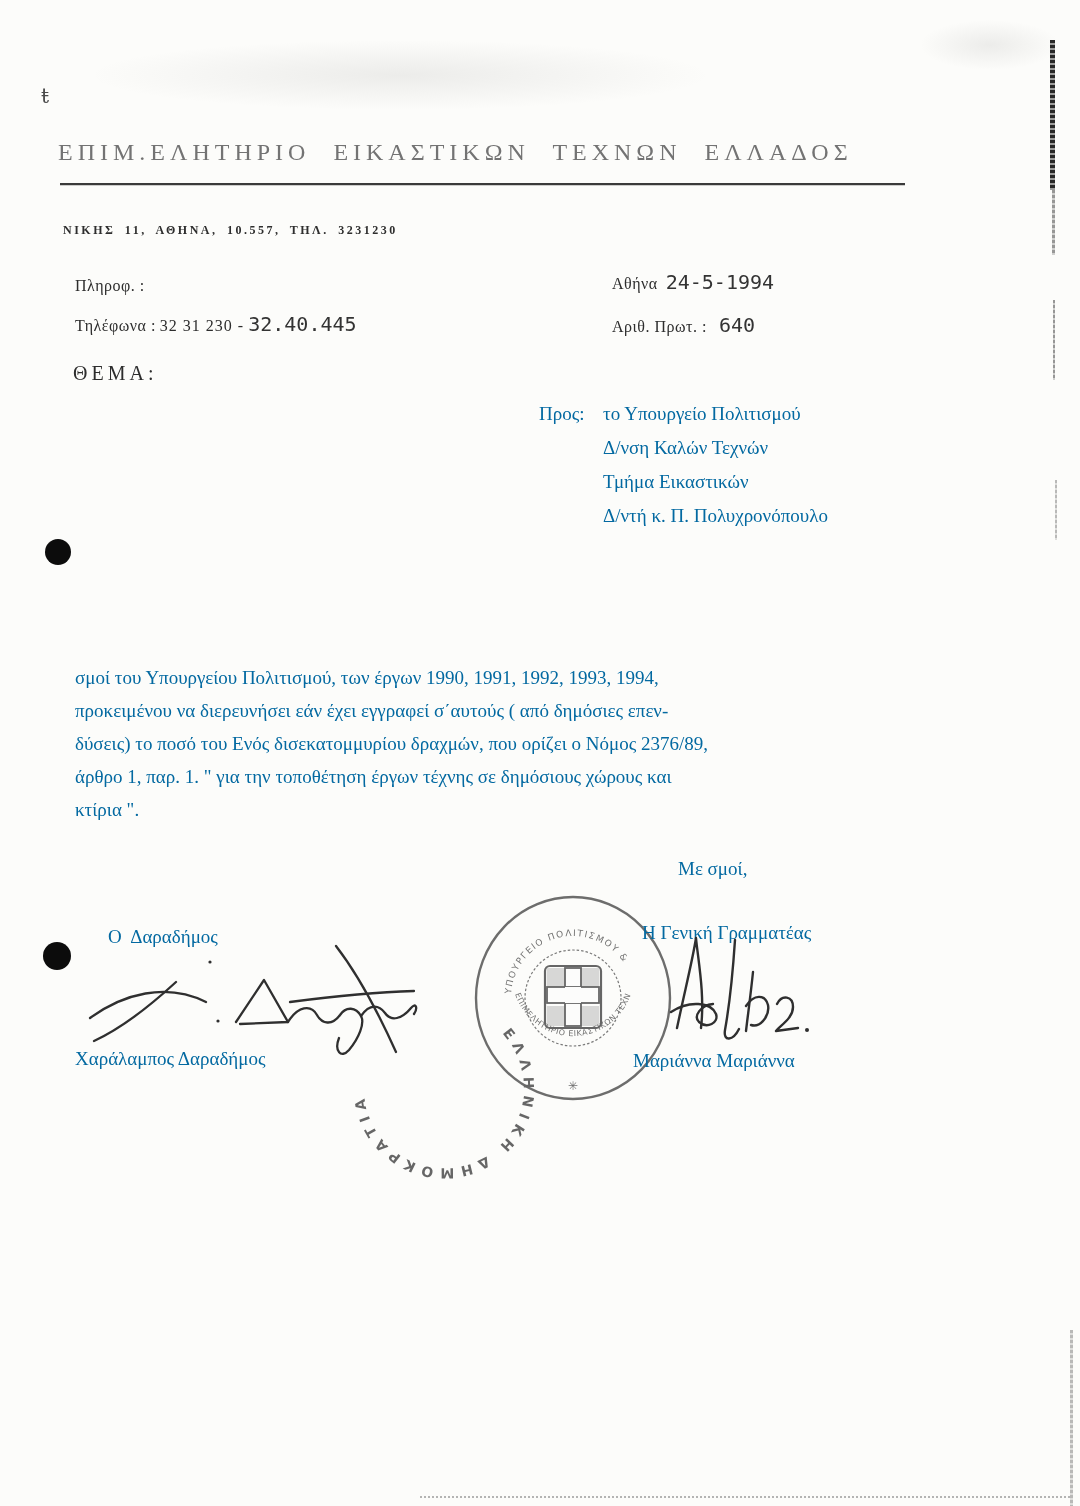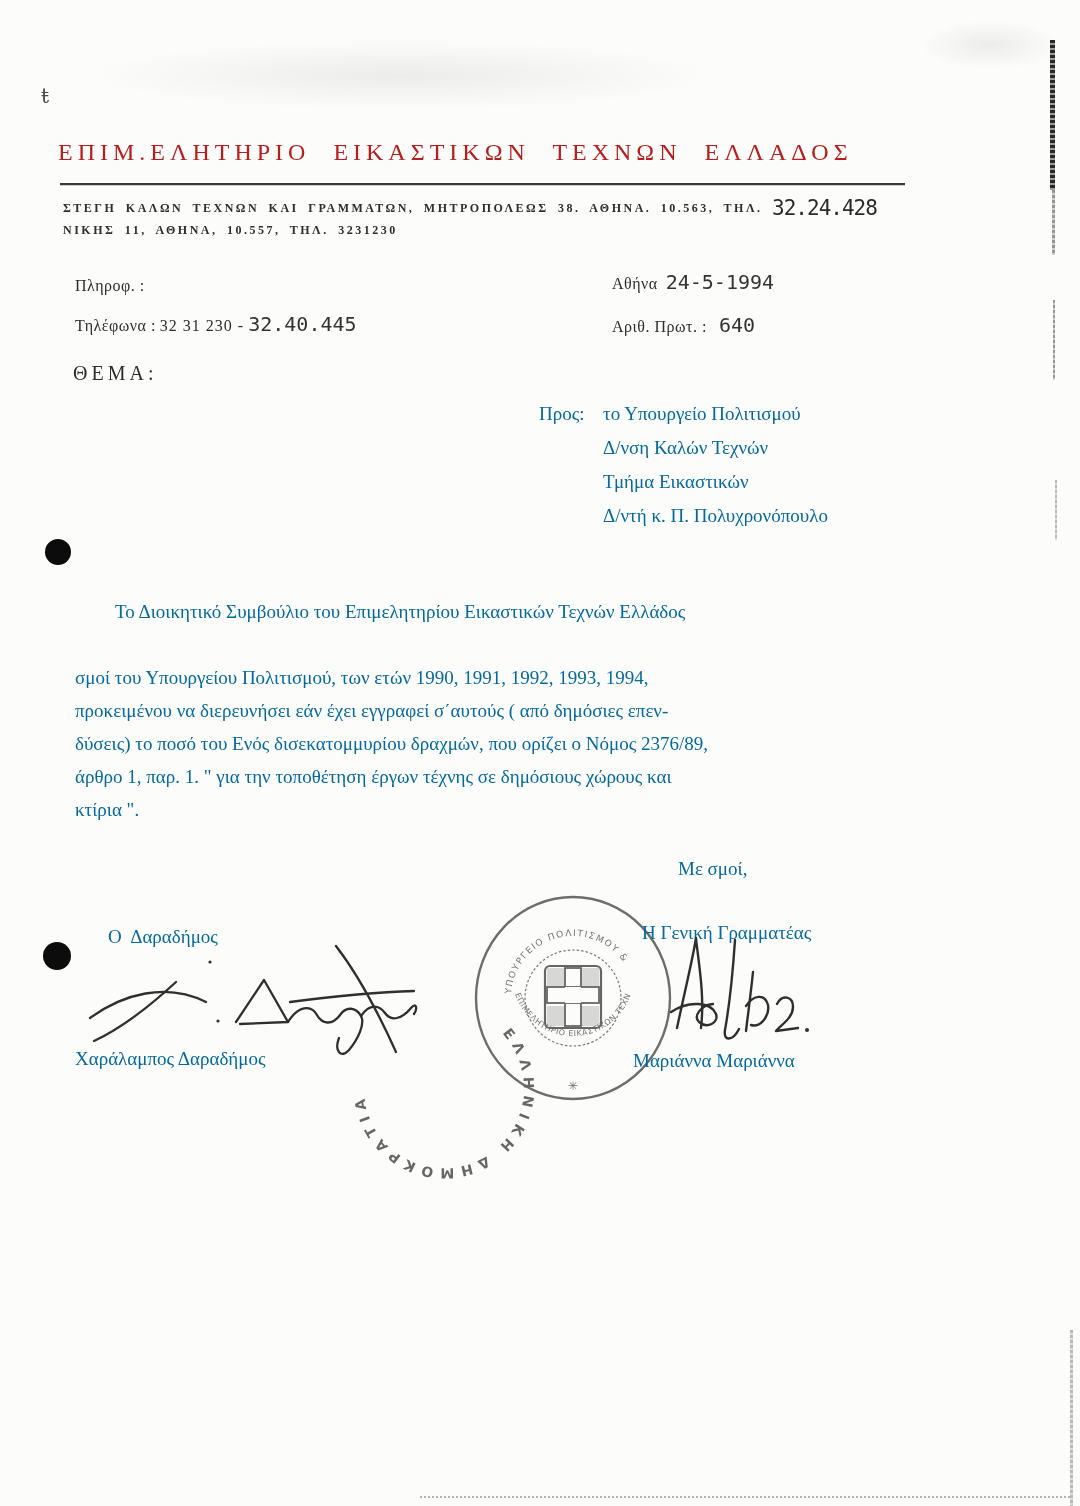--- a/index.html
+++ b/index.html
@@ -3,21 +3,21 @@
 <meta charset="utf-8">
 <style>
   html,body{margin:0;padding:0;background:#e8e8e6;}
   .page{
     position:relative;width:1080px;height:1506px;margin:0 auto;
     background:#fcfcfa;overflow:hidden;color:#222;
     font-family:"Liberation Serif", serif;
   }
   .abs{position:absolute;}
   
-  .lh-title{left:58px;top:139px;font-size:24px;letter-spacing:5px;word-spacing:12px;color:#b91c1c;white-space:nowrap;}
+  .lh-title{left:58px;top:139px;font-size:24px;letter-spacing:5px;word-spacing:12px;color:#737373;white-space:nowrap;}
   .lh-rule{left:60px;top:183px;width:845px;height:2px;background:#3a3a3a;box-shadow:0 1px 0 rgba(60,60,60,.25);}
   .lh-addr{font-size:12px;font-weight:bold;letter-spacing:2.5px;word-spacing:4px;color:#2e2e2e;white-space:nowrap;}
   .addr1{left:63px;top:196px;}
   .addr2{left:63px;top:223px;}
   .big-num{font-family:"DejaVu Sans Mono", monospace;font-size:21px;font-weight:normal;letter-spacing:-1px;vertical-align:-3px;color:#2b2b2b;}
   
   .meta-label{font-size:16px;color:#2d2d2d;letter-spacing:.5px;}
   .meta-val{font-family:"DejaVu Sans Mono", monospace;font-size:20px;color:#333;letter-spacing:0;}
   .subject{font-size:20px;letter-spacing:4px;color:#2d2d2d;}
   
@@ -49,21 +49,20 @@
   <div class="abs streak f2" style="left:1053px;top:300px;width:2px;height:80px;"></div>
   <div class="abs streak f3" style="left:1055px;top:480px;width:2px;height:60px;"></div>
   <div class="abs streak f3" style="left:1070px;top:1330px;width:3px;height:176px;"></div>
   <div class="abs bottom-dots" style="left:420px;top:1496px;width:650px;height:0;"></div>
 
   <div class="abs punch" style="left:45px;top:539px;width:26px;height:26px;"></div>
   <div class="abs punch" style="left:43px;top:942px;width:28px;height:28px;"></div>
 
   <div class="abs lh-title">ΕΠΙΜ.ΕΛΗΤΗΡΙΟ ΕΙΚΑΣΤΙΚΩΝ ΤΕΧΝΩΝ ΕΛΛΑΔΟΣ</div>
   <div class="abs lh-rule"></div>
-  <div class="abs lh-addr addr1"><span>ΣΤΕΓΗ ΚΑΛΩΝ ΤΕΧΝΩΝ ΚΑΙ ΓΡΑΜΜΑΤΩΝ, ΜΗΤΡΟΠΟΛΕΩΣ 38. ΑΘΗΝΑ. 10.563, ΤΗΛ.</span> <span class="big-num">32.24.428</span></div>
   <div class="abs lh-addr addr2">ΝΙΚΗΣ 11, ΑΘΗΝΑ, 10.557, ΤΗΛ. 3231230</div>
 
   <div class="abs meta-label" style="left:75px;top:277px;">Πληροφ. :</div>
   <div class="abs" style="left:75px;top:312px;">
     <span class="meta-label">Τηλέφωνα :</span>
     <span class="meta-label" style="letter-spacing:1px;">32 31 230 -</span>
     <span class="meta-val">32.40.445</span>
   </div>
 
   <div class="abs" style="left:612px;top:270px;">
@@ -76,22 +75,21 @@
   </div>
 
   <div class="abs subject" style="left:73px;top:362px;">ΘΕΜΑ:</div>
 
   <div class="abs tw" style="left:539px;top:403px;">Προς:</div>
   <div class="abs tw" style="left:603px;top:403px;">το Υπουργείο Πολιτισμού</div>
   <div class="abs tw" style="left:603px;top:437px;">Δ/νση Καλών Τεχνών</div>
   <div class="abs tw" style="left:603px;top:471px;">Τμήμα Εικαστικών</div>
   <div class="abs tw" style="left:603px;top:505px;">Δ/ντή κ. Π. Πολυχρονόπουλο</div>
 
-  <div class="abs tw" style="left:115px;top:601px;">Το Διοικητικό Συμβούλιο του Επιμελητηρίου Εικαστικών Τεχνών Ελλάδος</div>
-  <div class="abs tw body-line" style="top:667px;">σμοί του Υπουργείου Πολιτισμού, των ετών 1990, 1991, 1992, 1993, 1994,</div>
+  <div class="abs tw body-line" style="top:667px;">σμοί του Υπουργείου Πολιτισμού, των έργων 1990, 1991, 1992, 1993, 1994,</div>
   <div class="abs tw body-line" style="top:700px;">προκειμένου να διερευνήσει εάν έχει εγγραφεί σ΄αυτούς ( από δημόσιες επεν-</div>
   <div class="abs tw body-line" style="top:733px;">δύσεις) το ποσό του Ενός δισεκατομμυρίου δραχμών, που ορίζει ο Νόμος 2376/89,</div>
   <div class="abs tw body-line" style="top:766px;">άρθρο 1, παρ. 1. " για την τοποθέτηση έργων τέχνης σε δημόσιους χώρους και</div>
   <div class="abs tw body-line" style="top:799px;">κτίρια ".</div>
 
   <div class="abs tw" style="left:678px;top:858px;">Με σμοί,</div>
 
   <div class="abs tw" style="left:108px;top:926px;">Ο  Δαραδήμος</div>
   <svg class="abs" style="left:78px;top:942px;" width="345" height="118" viewBox="0 0 345 118">
     <g class="ink" stroke-width="2.3">

